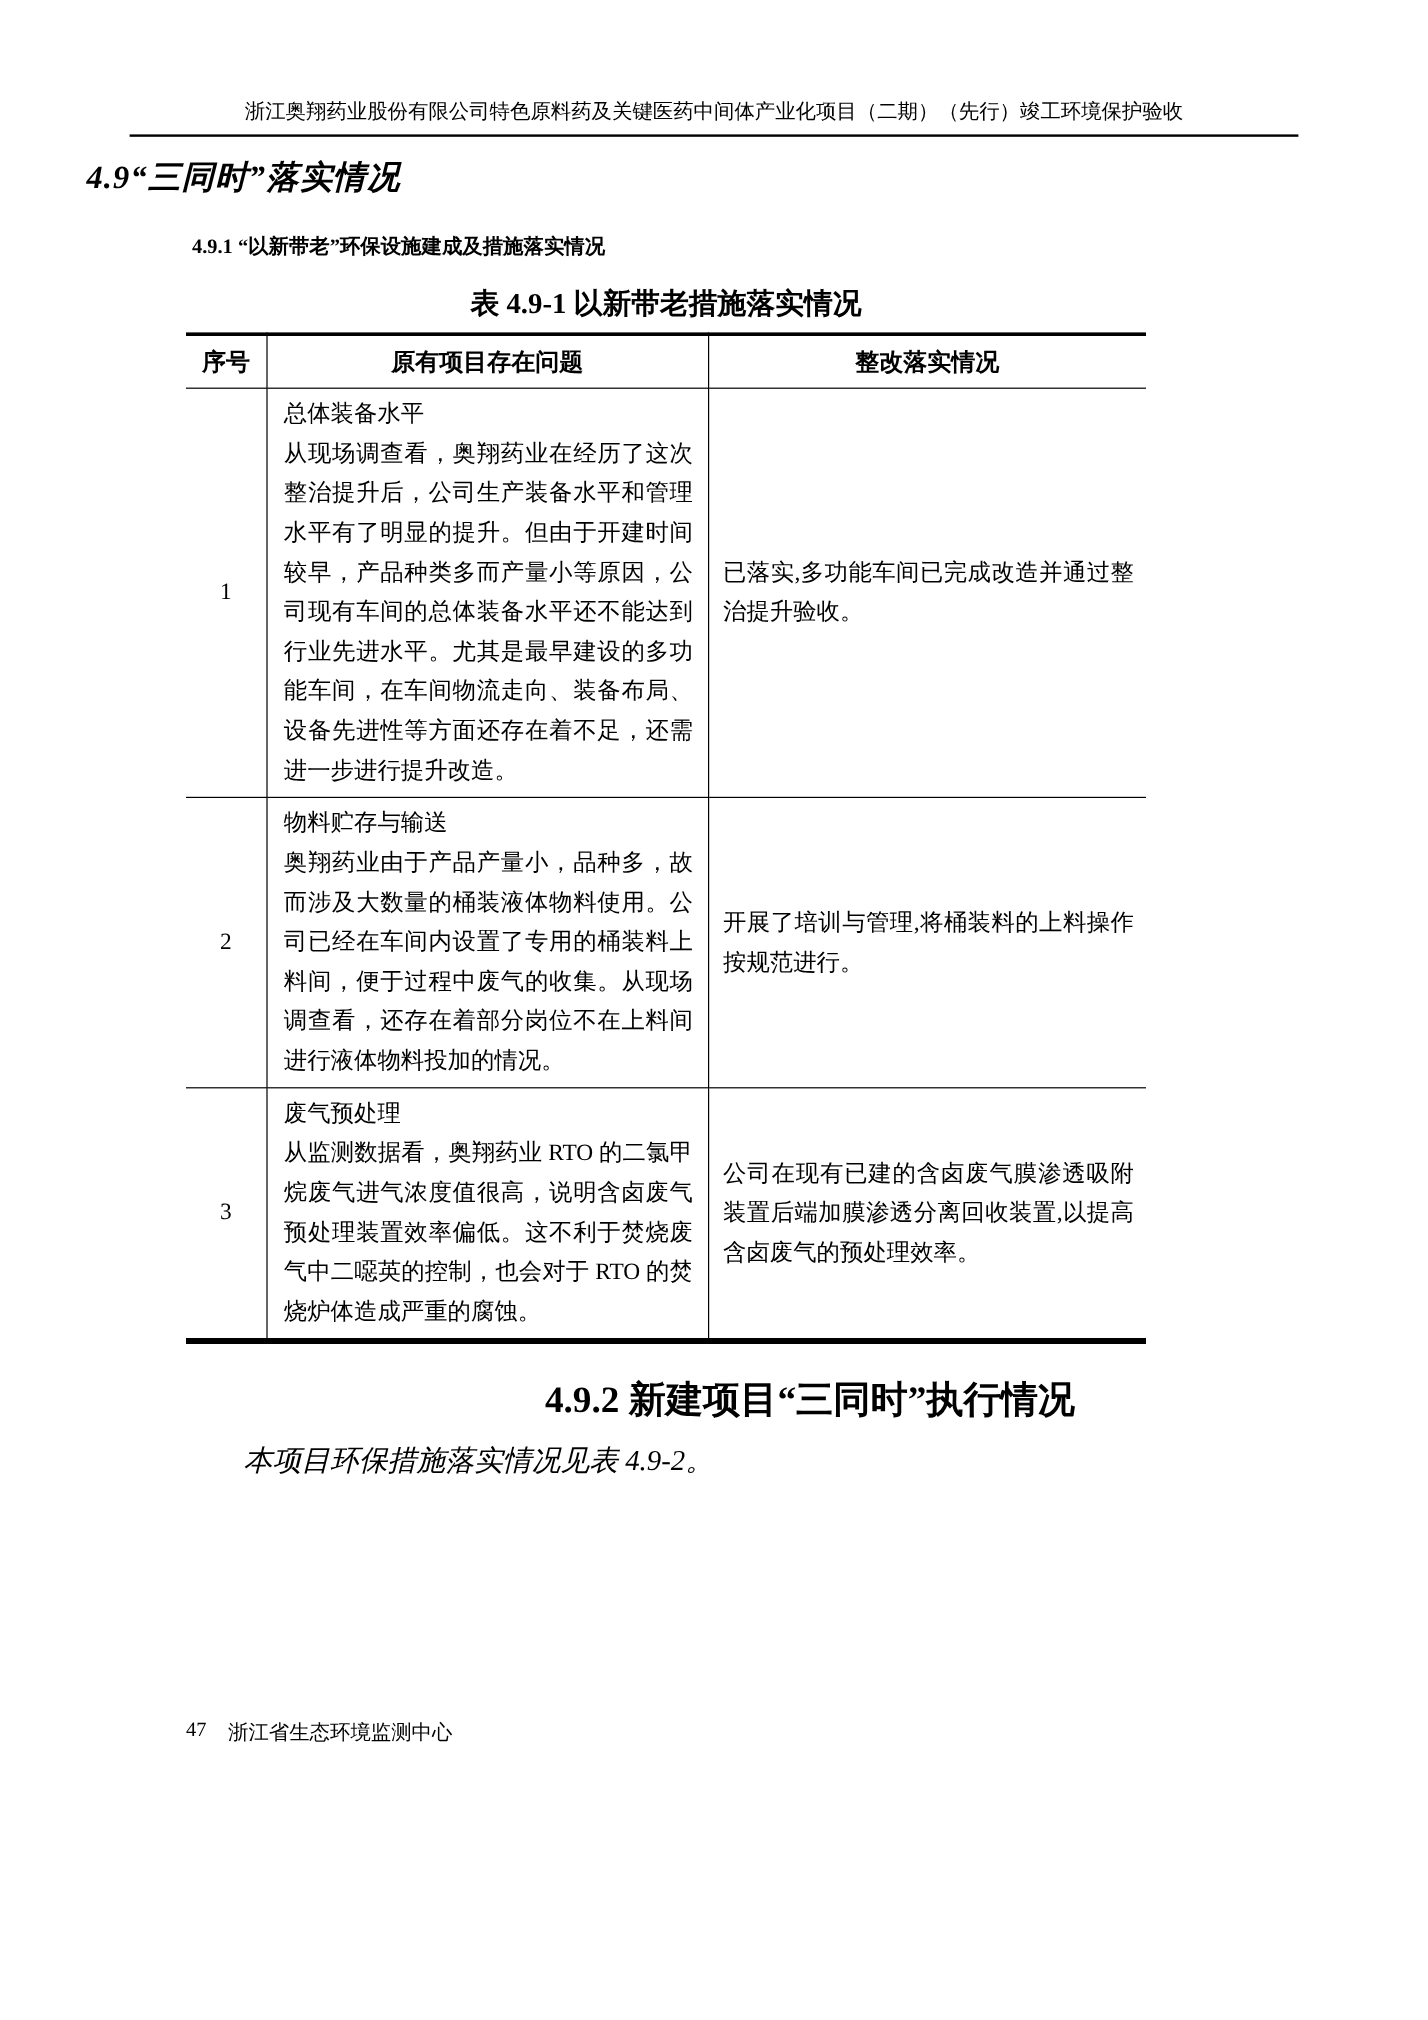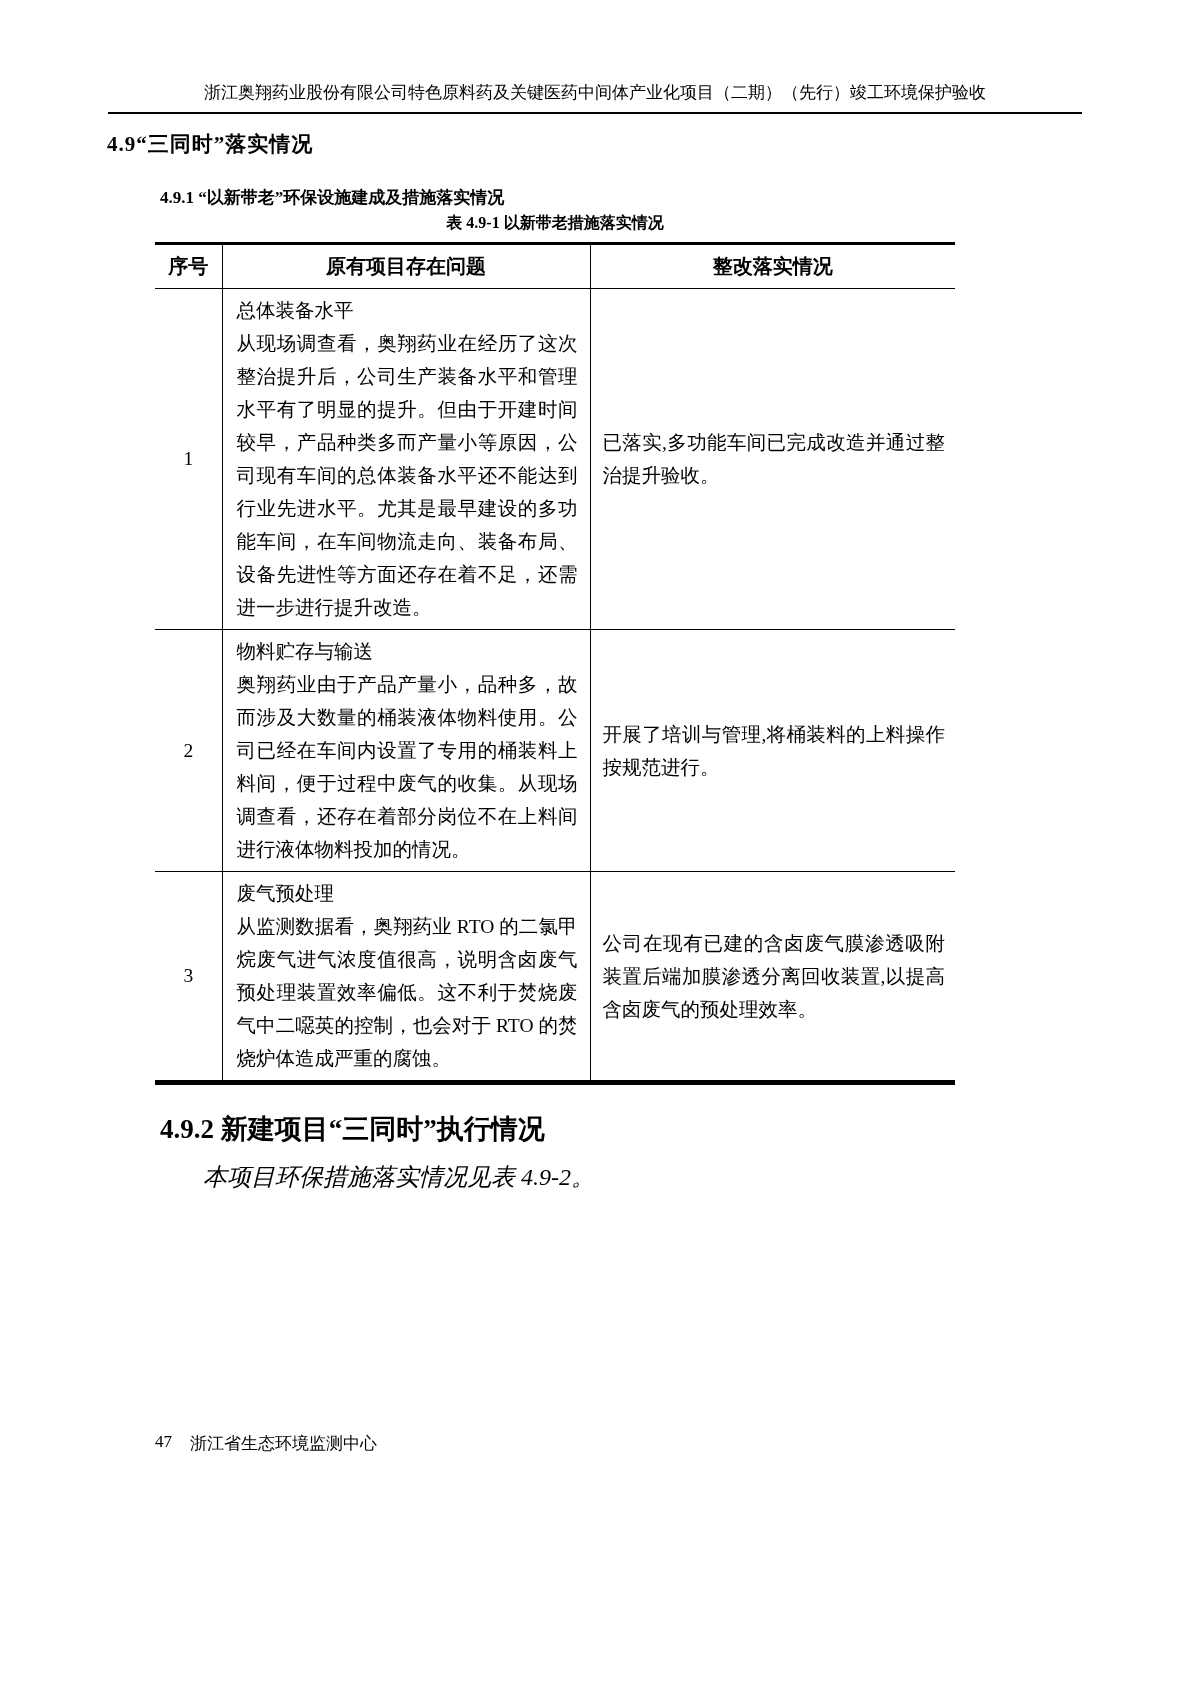--- a/index.html
+++ b/index.html
@@ -24,40 +24,42 @@
     text-align: center;
     font-size: 17px;
     line-height: 25px;
   }
   .header-rule {
     margin: 7px 108px 0 108px;
     border-top: 2.5px solid #000;
   }
   
   .h-49 {
-    margin: 16px 0 0 107px;
-    font-size: 21px;
+    margin: 16px 0 0 72px;
+    font-size: 27px;
     font-weight: bold;
     letter-spacing: 1px;
+    font-style: italic;
   }
   .h-491 {
     margin: 28px 0 0 160px;
     font-size: 17px;
     font-weight: bold;
   }
   .h-492 {
     margin: 26px 0 0 160px;
-    font-size: 27px;
-    font-weight: bold;
+    font-size: 31px;
+    font-weight: bold;
+    text-align: center;
   }
   
   .tbl-caption {
-    margin: 4px 235px 0 155px;
-    text-align: center;
-    font-size: 16px;
+    margin: 20px 235px 0 155px;
+    text-align: center;
+    font-size: 24px;
     font-weight: bold;
   }
   table.measures {
     margin: 8px 0 0 155px;
     width: 800px;
     border-collapse: collapse;
     border-top: 3.5px solid #000;
     border-bottom: 5px solid #000;
     table-layout: fixed;
   }

